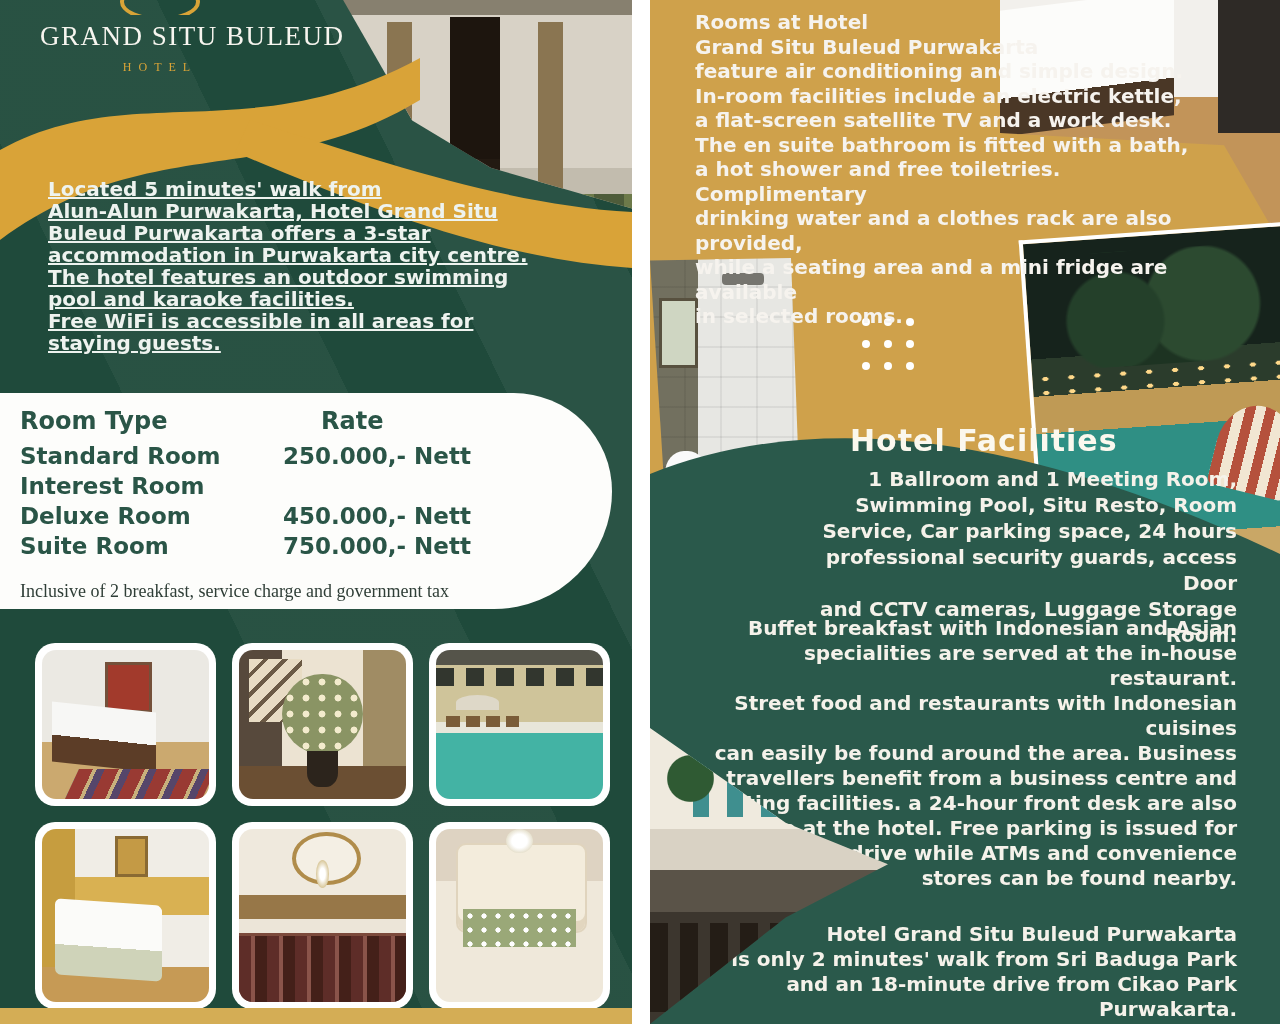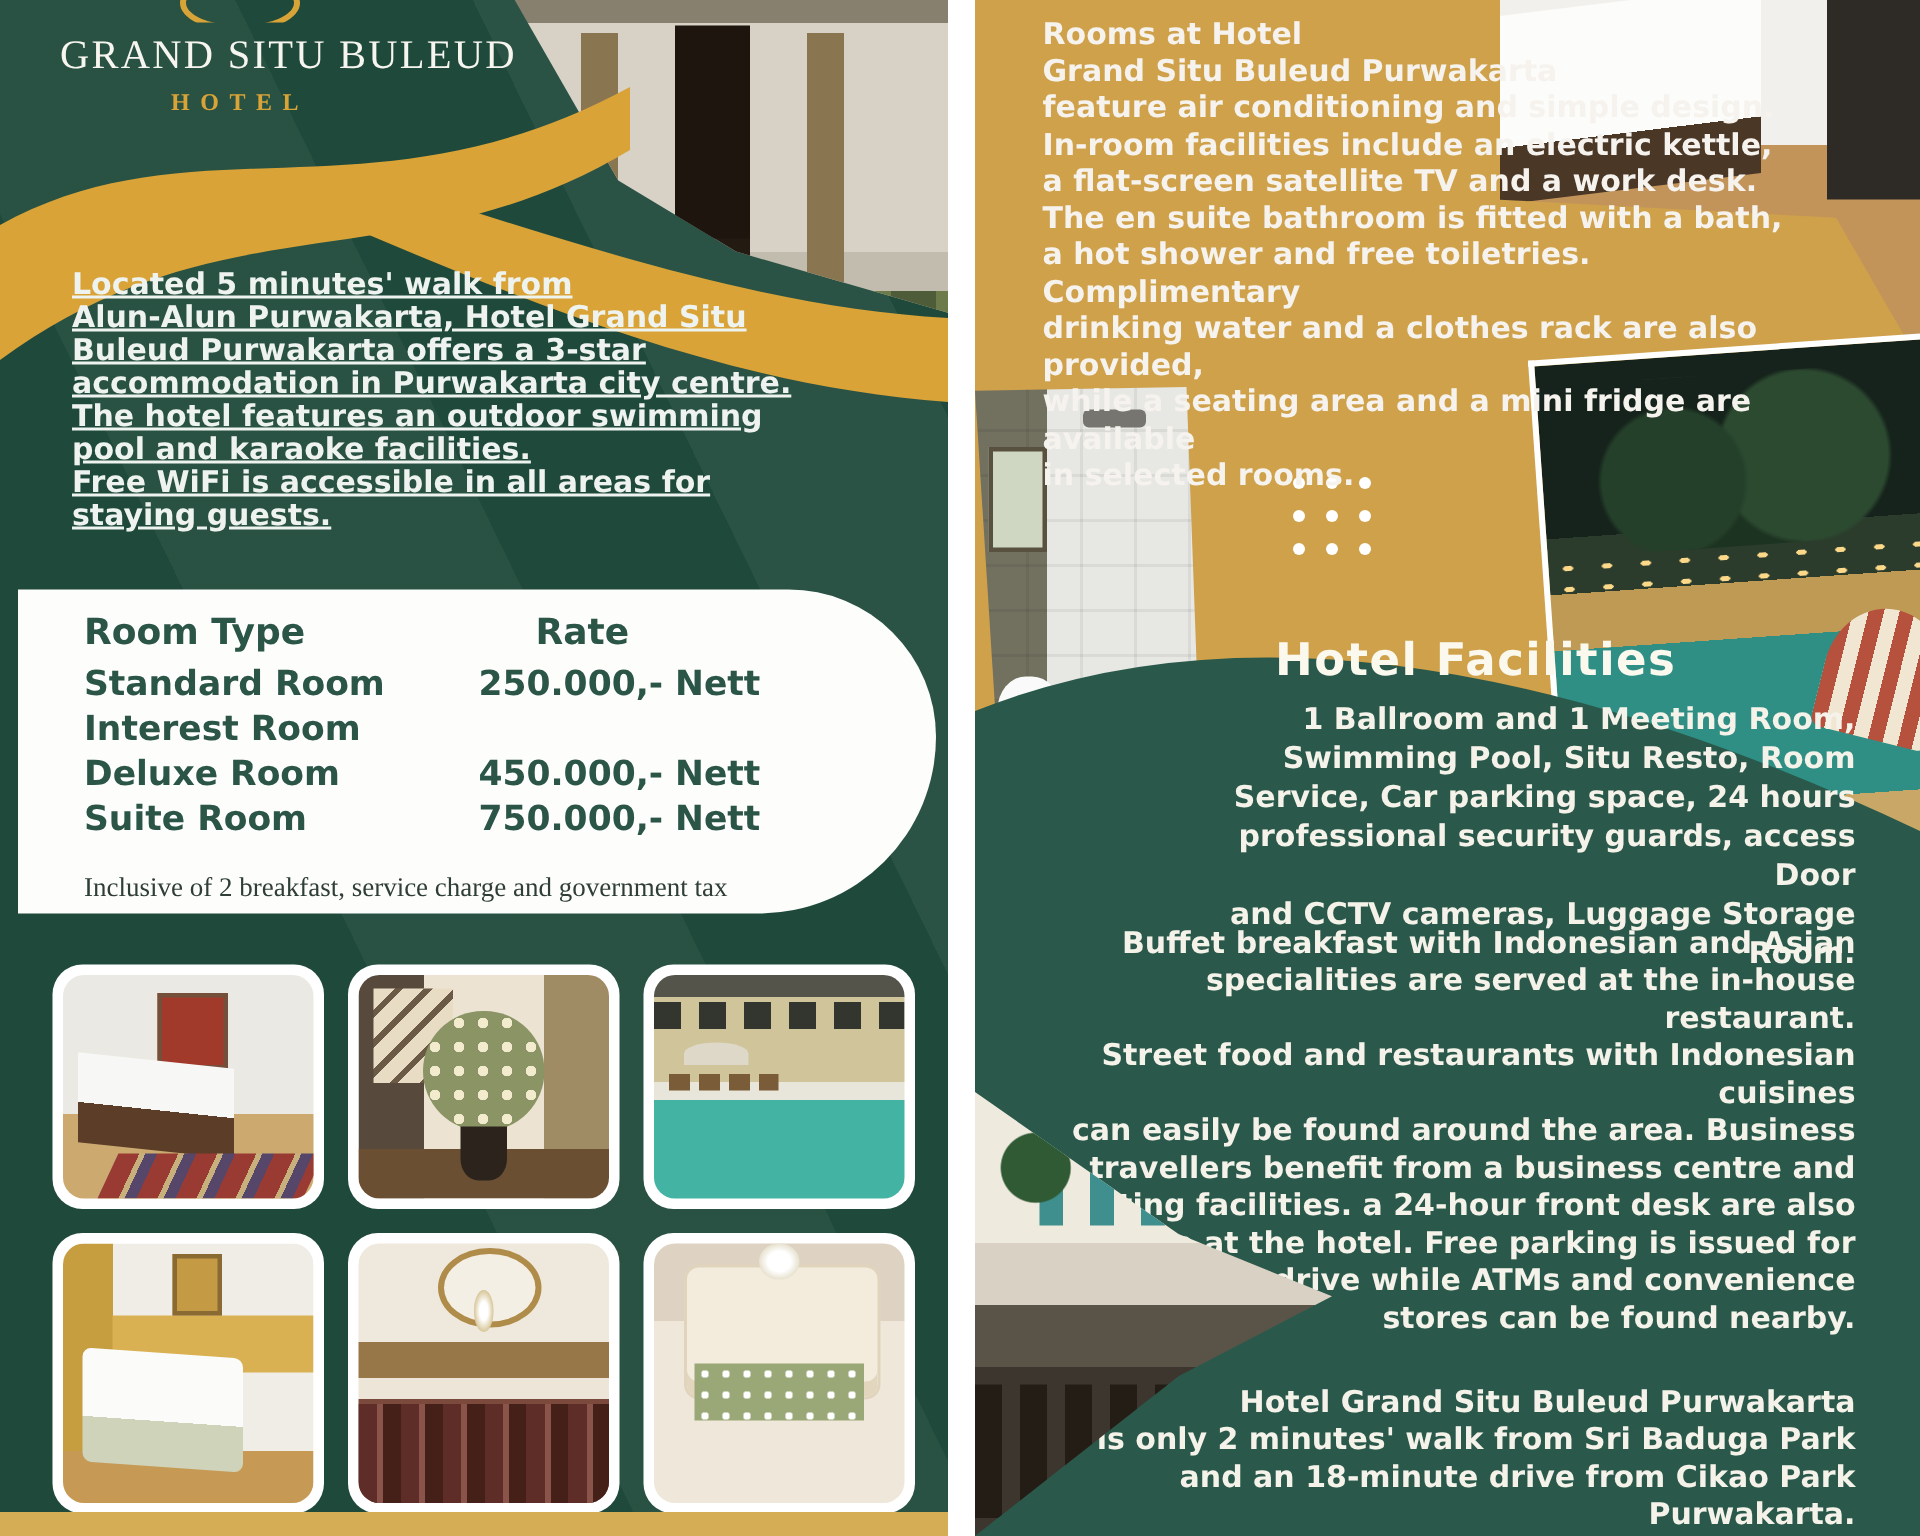--- a/index.html
+++ b/index.html
@@ -20,26 +20,26 @@
   .ph-entrance .a{left:0;top:10%;width:100%;height:80%;
     background:linear-gradient(90deg,transparent 0 22%,#8a7551 22% 30%,transparent 30% 42%,#231a12 42% 58%,transparent 58% 70%,#8a7551 70% 78%,transparent 78%);}
   .ph-entrance .b{left:42%;top:8%;width:16%;height:66%;background:#1d150e;}
   .ph-entrance .c{left:0;bottom:0;width:100%;height:10%;
     background:repeating-linear-gradient(90deg,#4e5c3a 0 30px,#6d7a4a 30px 46px);}
   
   #logo{left:40px;top:0;width:240px;z-index:4;text-align:center;color:#f7f5ef;}
   #logo .arcwrap{position:relative;margin:0 auto;width:80px;height:15px;overflow:hidden;}
   #logo .arcwrap i{position:absolute;left:0;top:-17px;width:72px;height:30px;border:4px solid #d9a437;border-radius:50%;display:block;}
   #logo .t{font-family:"Liberation Serif","DejaVu Serif",serif;font-size:27px;letter-spacing:1.5px;margin-top:6px;white-space:nowrap;}
-  #logo .s{font-family:"Liberation Serif","DejaVu Serif",serif;font-size:16px;font-weight:bold;letter-spacing:7px;color:#d9a437;margin-top:8px;}
+  #logo .s{font-family:"Liberation Serif","DejaVu Serif",serif;font-size:12px;font-weight:normal;letter-spacing:7px;color:#d9a437;margin-top:8px;}
   
   #intro{left:48px;top:178px;width:500px;z-index:4;color:#eef3ef;font-size:20px;line-height:22px;font-weight:600;white-space:pre-line;text-decoration:underline;}
   
-  #ratebox{left:12px;top:393px;width:612px;height:216px;background:#fdfdfb;z-index:4;
-    border-radius:0 100px 120px 0;color:#2a5547;box-sizing:border-box;padding:14px 40px 0 44px;}
+  #ratebox{left:0;top:393px;width:612px;height:216px;background:#fdfdfb;z-index:4;
+    border-radius:0 100px 120px 0;color:#2a5547;box-sizing:border-box;padding:14px 40px 0 20px;}
   .r-head{display:grid;grid-template-columns:263px auto;font-size:24px;font-weight:bold;margin-bottom:6px;}
   .r-head span:last-child{padding-left:38px;}
   .r-row{display:grid;grid-template-columns:263px auto;font-size:23px;font-weight:600;line-height:30px;}
   #ratenote{font-family:"Liberation Serif","DejaVu Serif",serif;font-size:18px;color:#2f3e37;margin-top:20px;}
   
   #grid{left:35px;top:643px;width:575px;z-index:4;display:grid;grid-template-columns:repeat(3,1fr);grid-template-rows:163px 187px;gap:16px;}
   .cell{background:#ffffff;border-radius:20px;padding:7px;box-sizing:border-box;}
   .img{position:relative;width:100%;height:100%;border-radius:14px;overflow:hidden;}
   #goldstrip{left:0;top:1008px;width:632px;height:16px;background:#d4ad55;z-index:5;}
 

